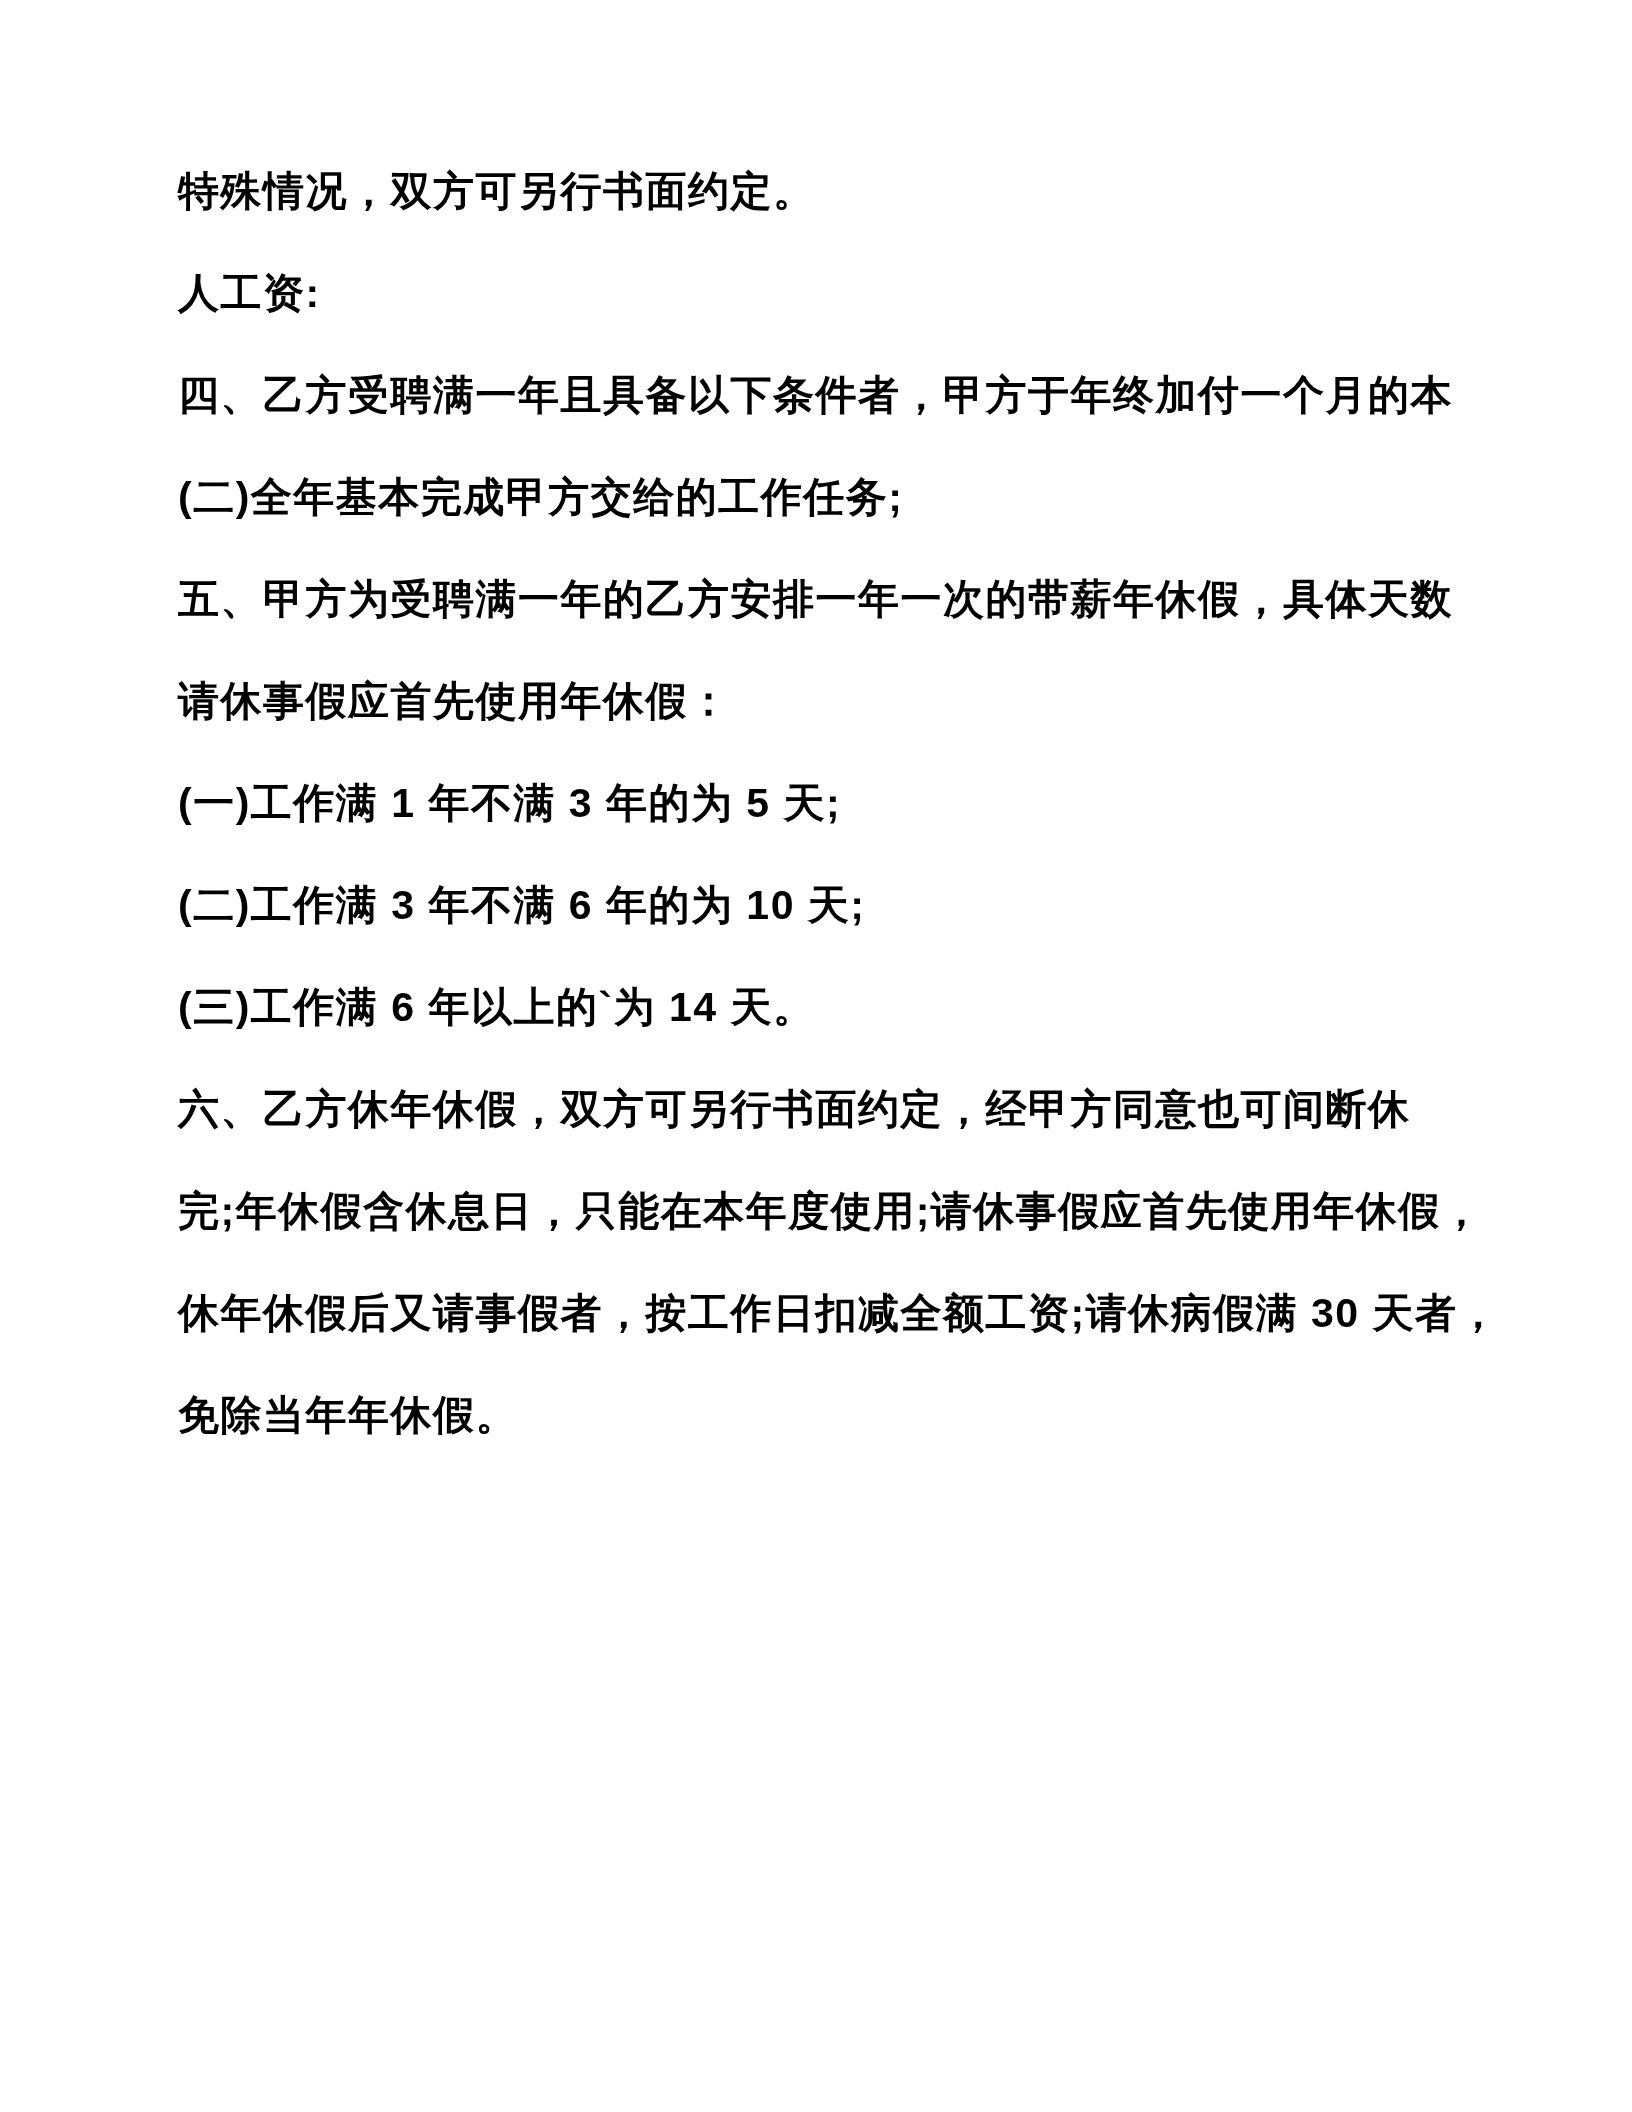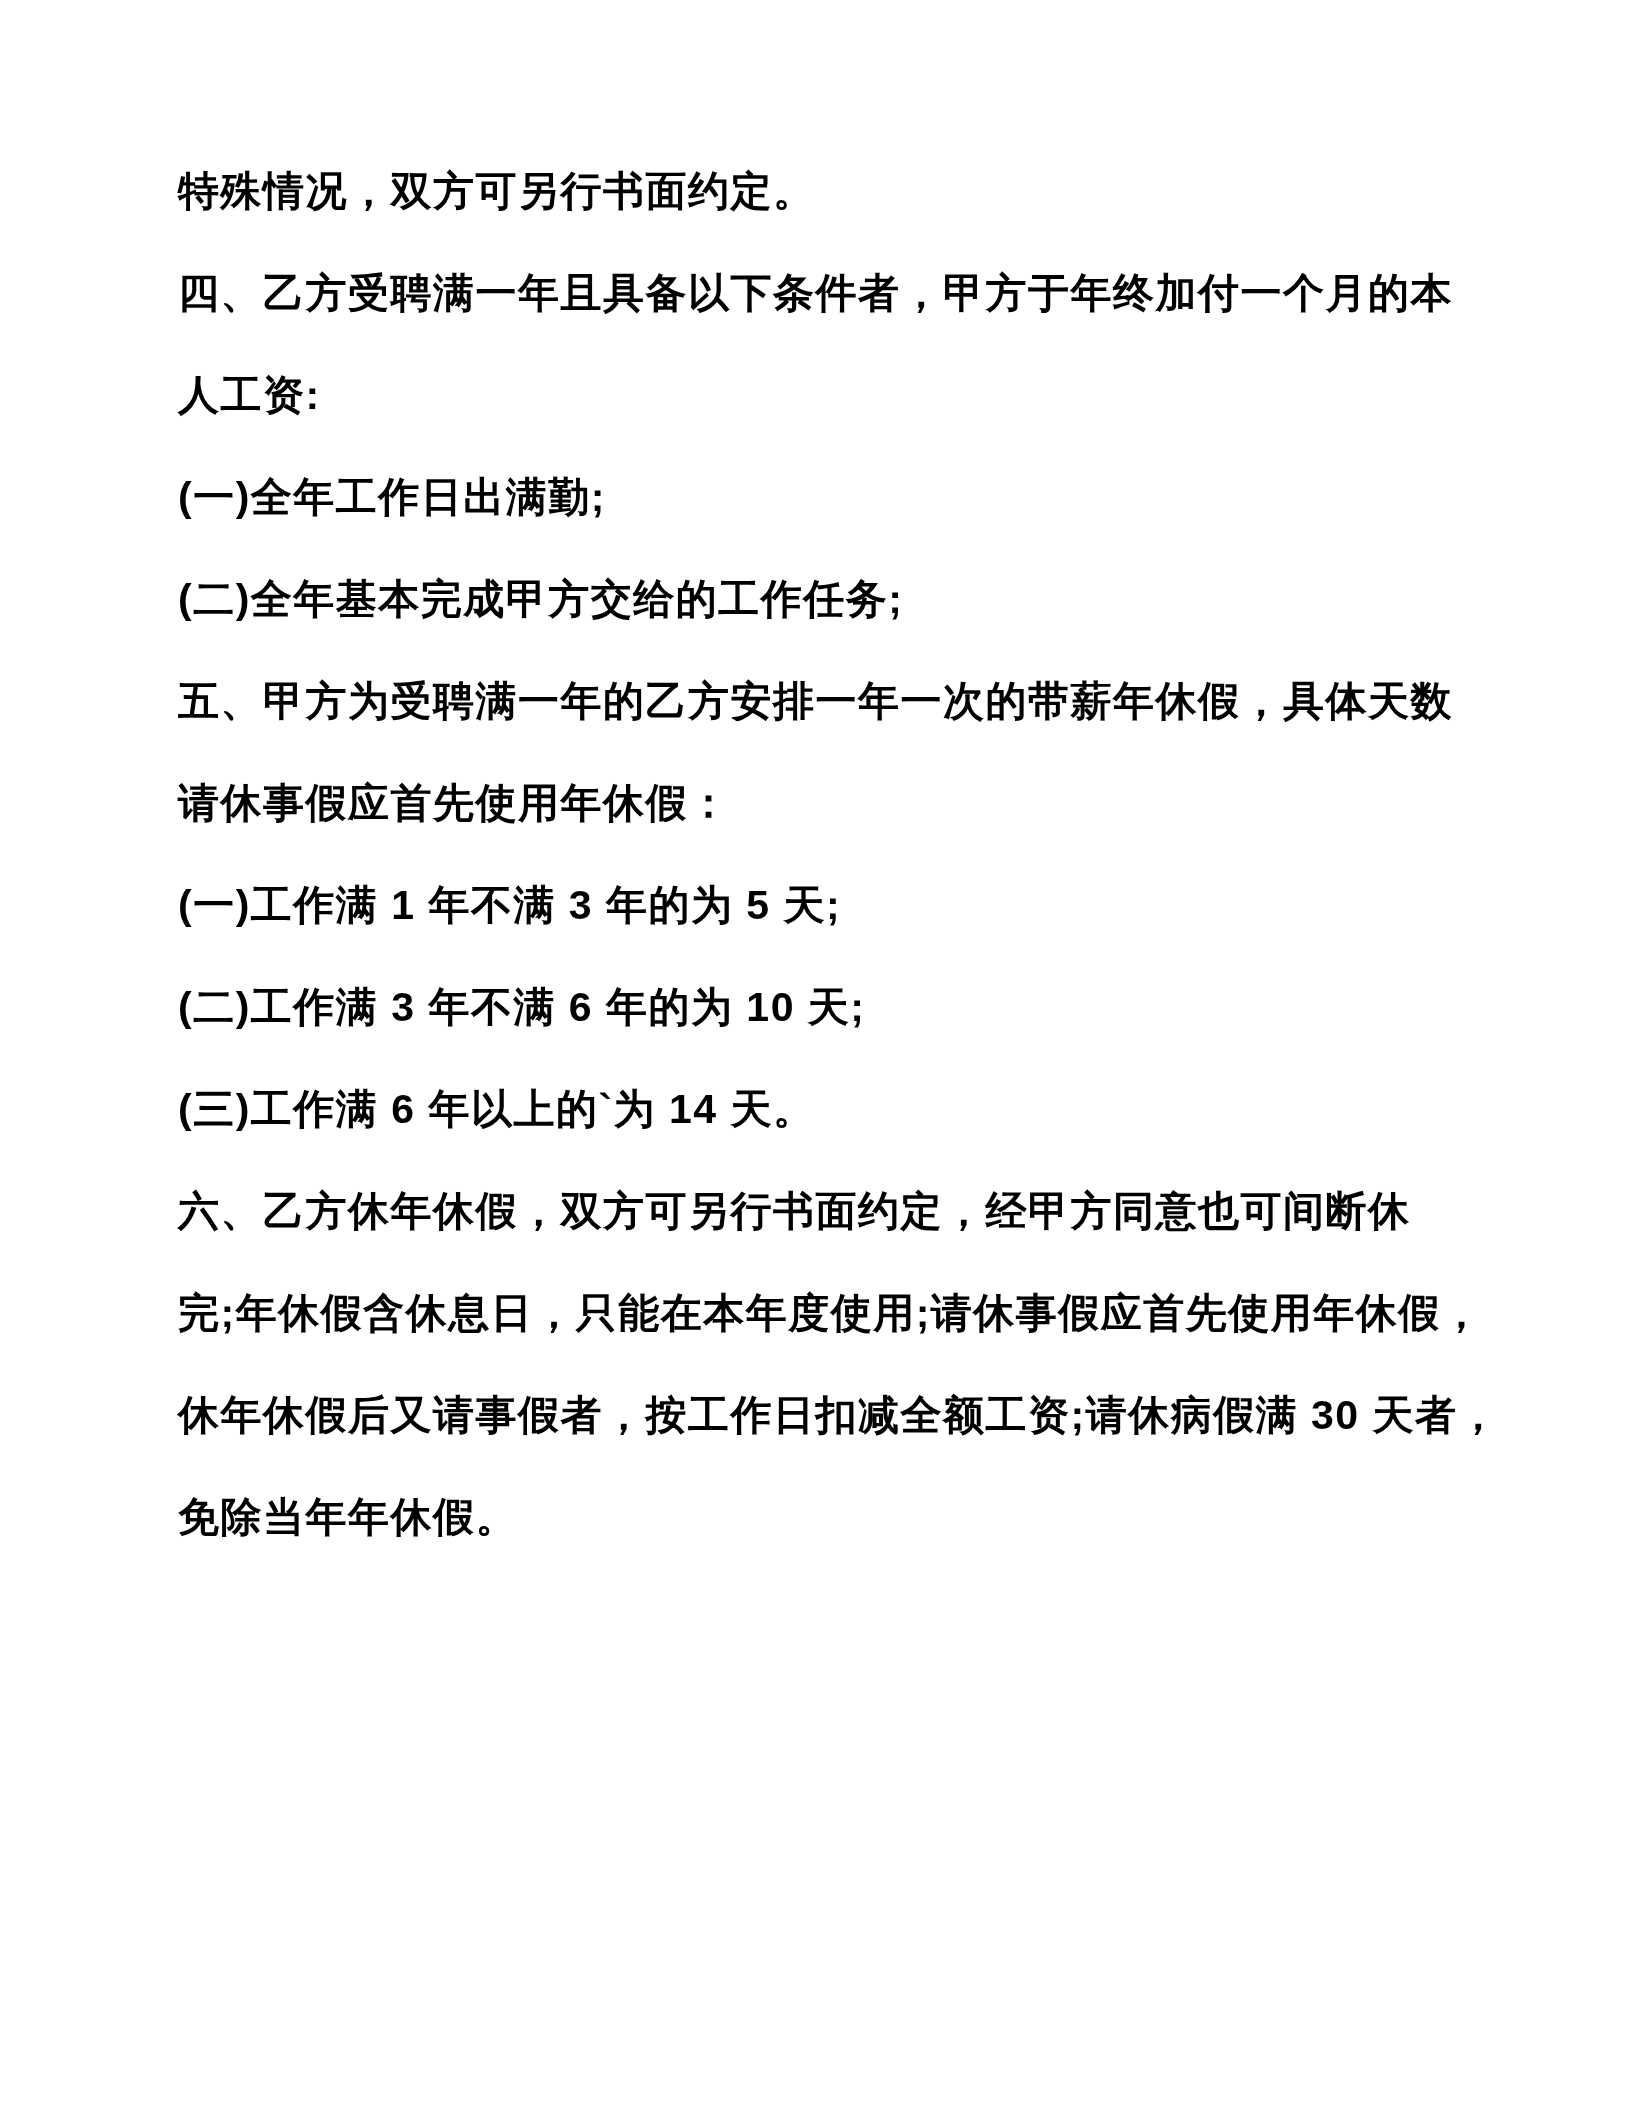--- a/index.html
+++ b/index.html
@@ -30,23 +30,22 @@
     color: #000000;
     white-space: pre;
     overflow: visible;
   }
 </style>
 </head>
 <body>
 
 <div class="page">
   <p class="line">特殊情况，双方可另行书面约定。</p>
+  <p class="line">人工资:</p>
   <p class="line">四、乙方受聘满一年且具备以下条件者，甲方于年终加付一个月的本</p>
-  <p class="line">人工资:</p>
-  <p class="line">(一)全年工作日出满勤;</p>
   <p class="line">(二)全年基本完成甲方交给的工作任务;</p>
   <p class="line">五、甲方为受聘满一年的乙方安排一年一次的带薪年休假，具体天数</p>
   <p class="line">请休事假应首先使用年休假：</p>
   <p class="line">(一)工作满 1 年不满 3 年的为 5 天;</p>
   <p class="line">(二)工作满 3 年不满 6 年的为 10 天;</p>
   <p class="line">(三)工作满 6 年以上的`为 14 天。</p>
   <p class="line">六、乙方休年休假，双方可另行书面约定，经甲方同意也可间断休</p>
   <p class="line">完;年休假含休息日，只能在本年度使用;请休事假应首先使用年休假，</p>
   <p class="line">休年休假后又请事假者，按工作日扣减全额工资;请休病假满 30 天者，</p>
   <p class="line">免除当年年休假。</p>

